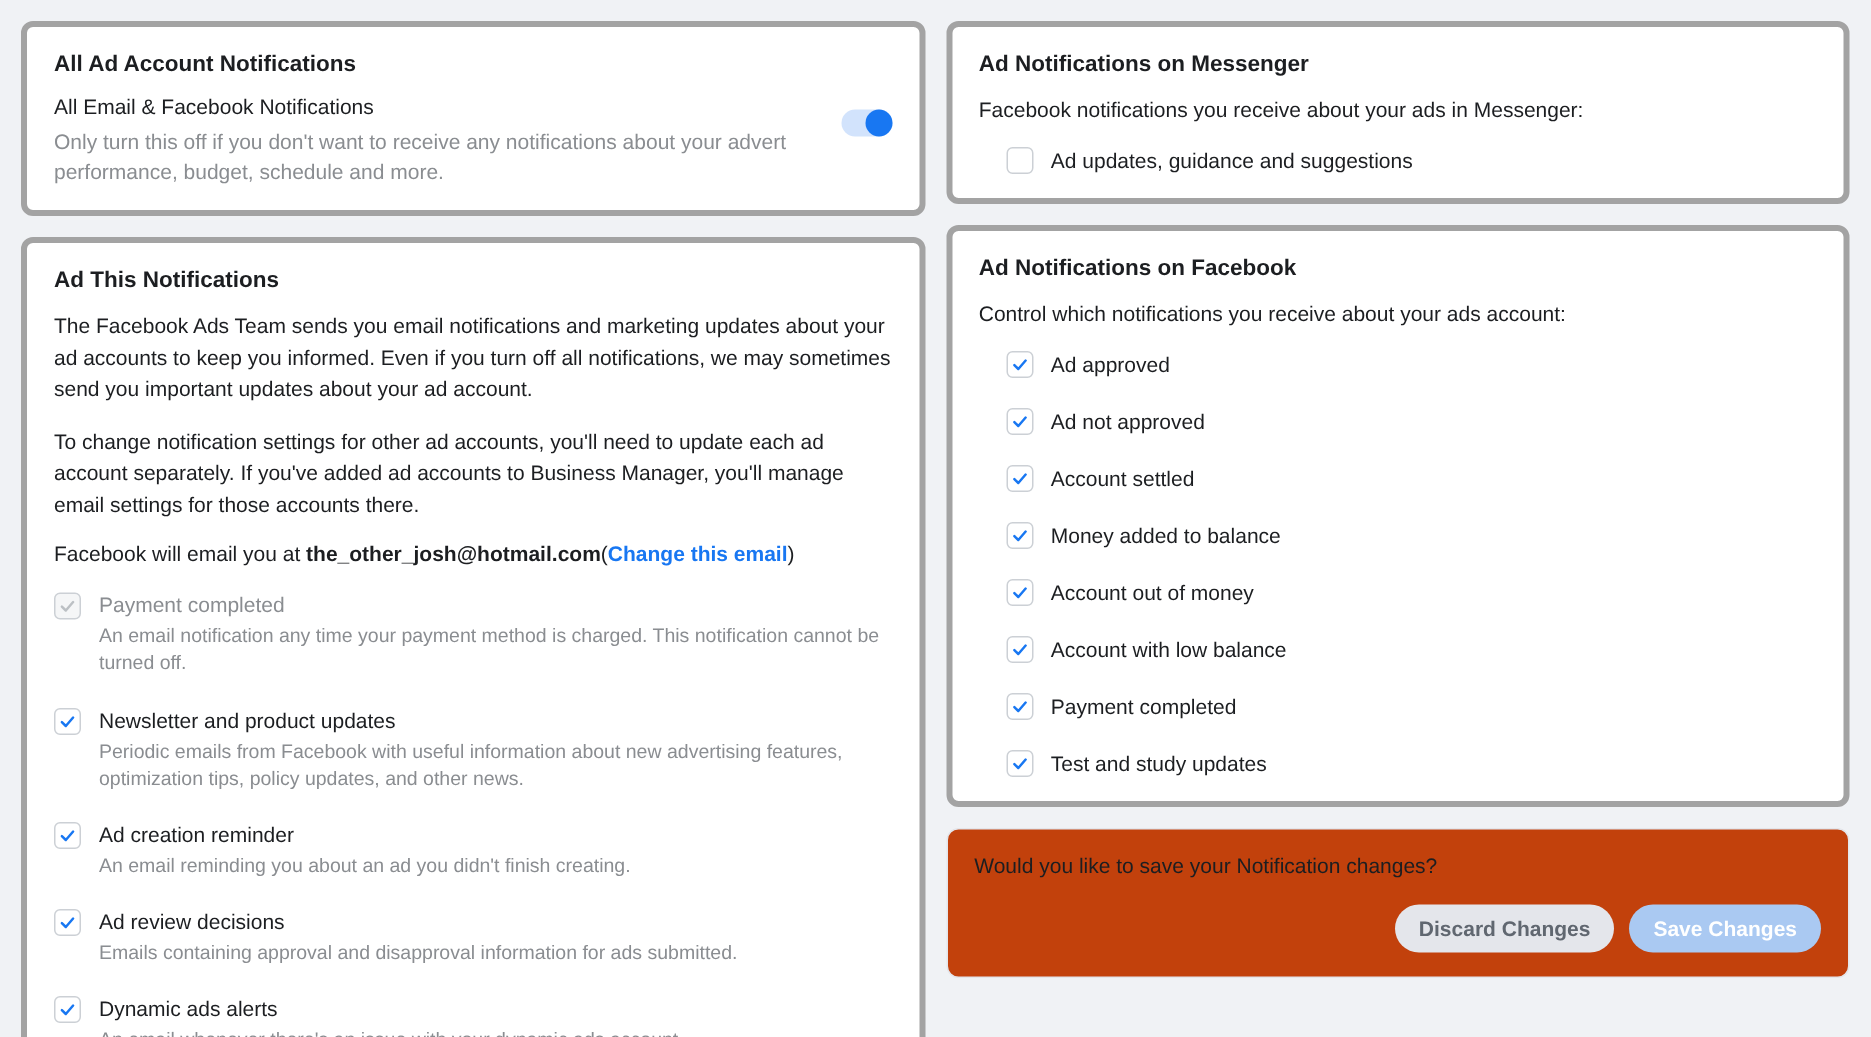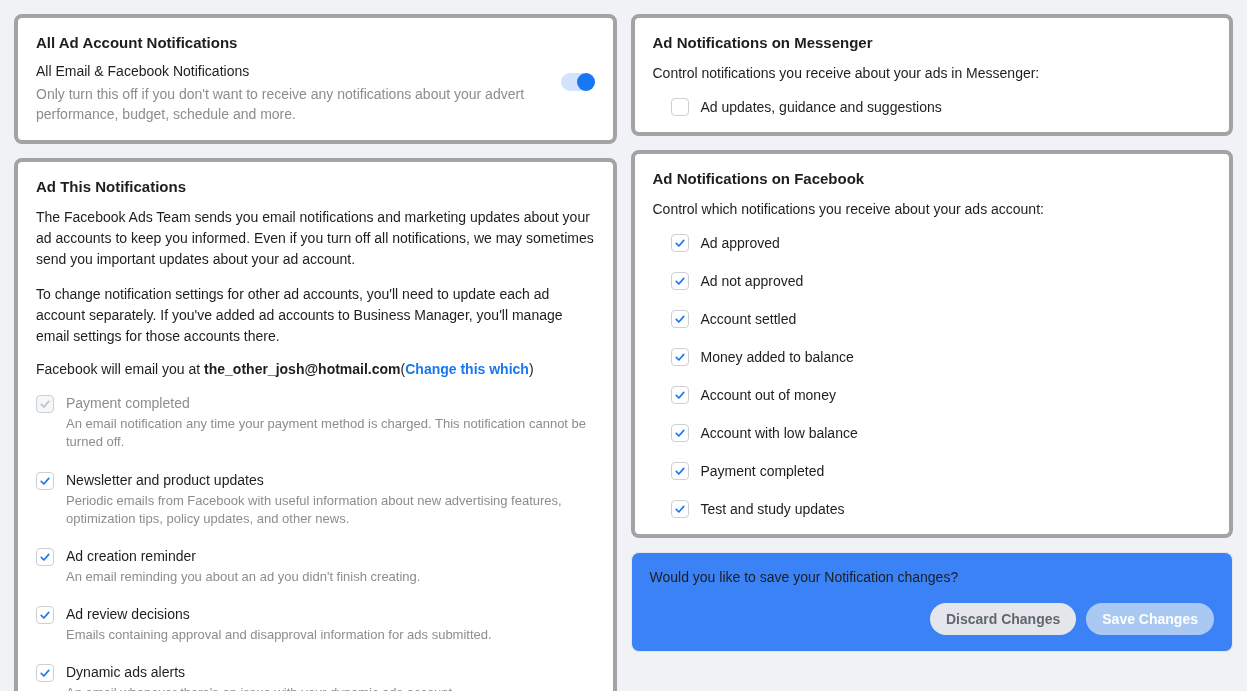--- a/index.html
+++ b/index.html
@@ -155,21 +155,21 @@
       display: flex;
       align-items: center;
       gap: 12px;
       padding-left: 18px;
     }
     .simple-label {
       color: #1c1e21;
       font-size: 14px;
     }
     .save-card {
-      background: #3b82f6;
+      background: #c2410c;
       border: 1px solid #e4e6eb;
       border-radius: 8px;
       padding: 16px 18px;
     }
     .save-prompt {
       color: #1c1e21;
       font-size: 14px;
       margin-bottom: 18px;
     }
     .button-row {
@@ -211,21 +211,21 @@
           <div class="toggle-knob"></div>
         </div>
       </div>
     </div>
 
     <div class="card">
       <div class="card-title">Ad This Notifications</div>
       <div class="body-text">The Facebook Ads Team sends you email notifications and marketing updates about your ad accounts to keep you informed. Even if you turn off all notifications, we may sometimes send you important updates about your ad account.</div>
       <div class="body-text">To change notification settings for other ad accounts, you'll need to update each ad account separately. If you've added ad accounts to Business Manager, you'll manage email settings for those accounts there.</div>
       <div class="email-line">
-        <span>Facebook will email you at </span><span class="email-bold">the_other_josh@hotmail.com</span><span>(</span><span class="link">Change this which</span><span>)</span>
+        <span>Facebook will email you at </span><span class="email-bold">the_other_josh@hotmail.com</span><span>(</span><span class="link">Change this email</span><span>)</span>
       </div>
       <div class="option-list" id="email-options">
           <div class="option-item">
             <div class="checkbox disabled">
               <svg viewBox="0 0 16 16" fill="none">
                 <path class="check-gray" d="M3 8.5L6.5 12L13 4.5" stroke-width="2.2" stroke-linecap="round" stroke-linejoin="round"></path>
               </svg>
             </div>
             <div class="option-text">
               <div class="option-label disabled">Payment completed</div>
@@ -278,21 +278,21 @@
           </div>
         </div>
     </div>
 
   </div>
 
   <div class="right-col">
 
     <div class="card">
       <div class="card-title">Ad Notifications on Messenger</div>
-      <div class="body-text">Control notifications you receive about your ads in Messenger:</div>
+      <div class="body-text">Facebook notifications you receive about your ads in Messenger:</div>
       <div class="simple-list" id="messenger-options">
           <div class="simple-item">
             <div class="checkbox"></div>
             <div class="simple-label">Ad updates, guidance and suggestions</div>
           </div>
         </div>
     </div>
 
     <div class="card">
       <div class="card-title">Ad Notifications on Facebook</div>

